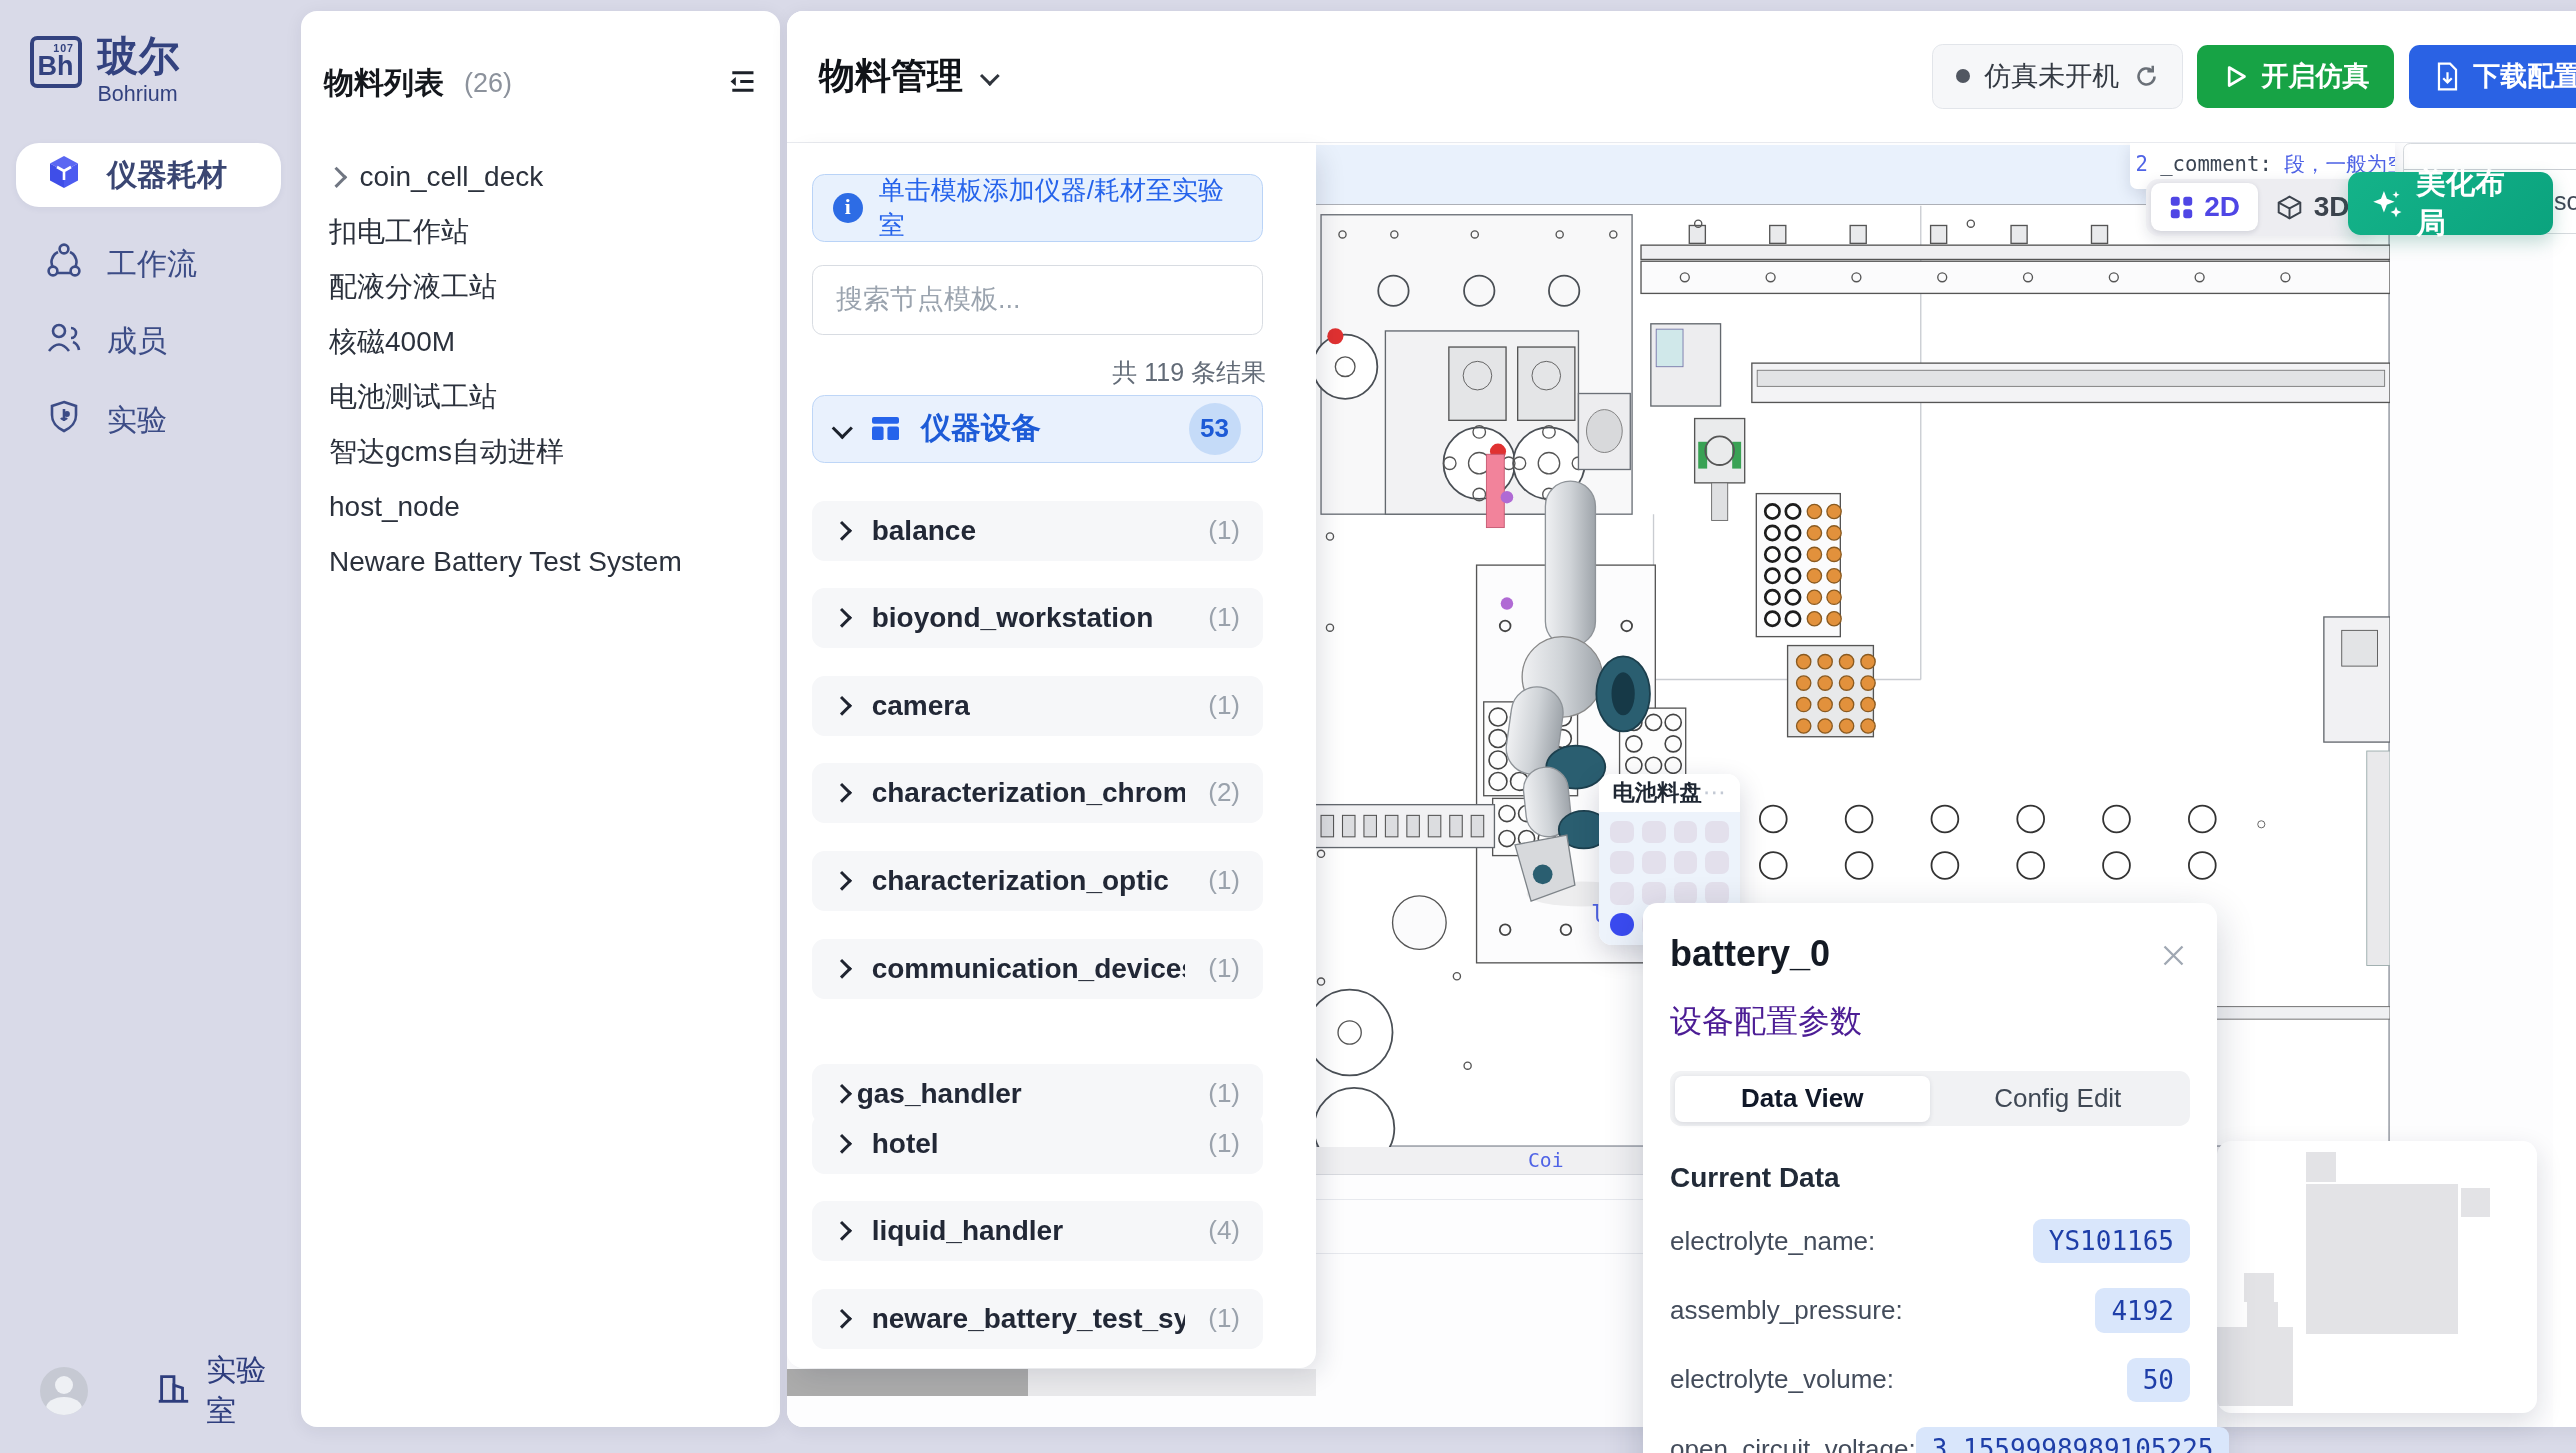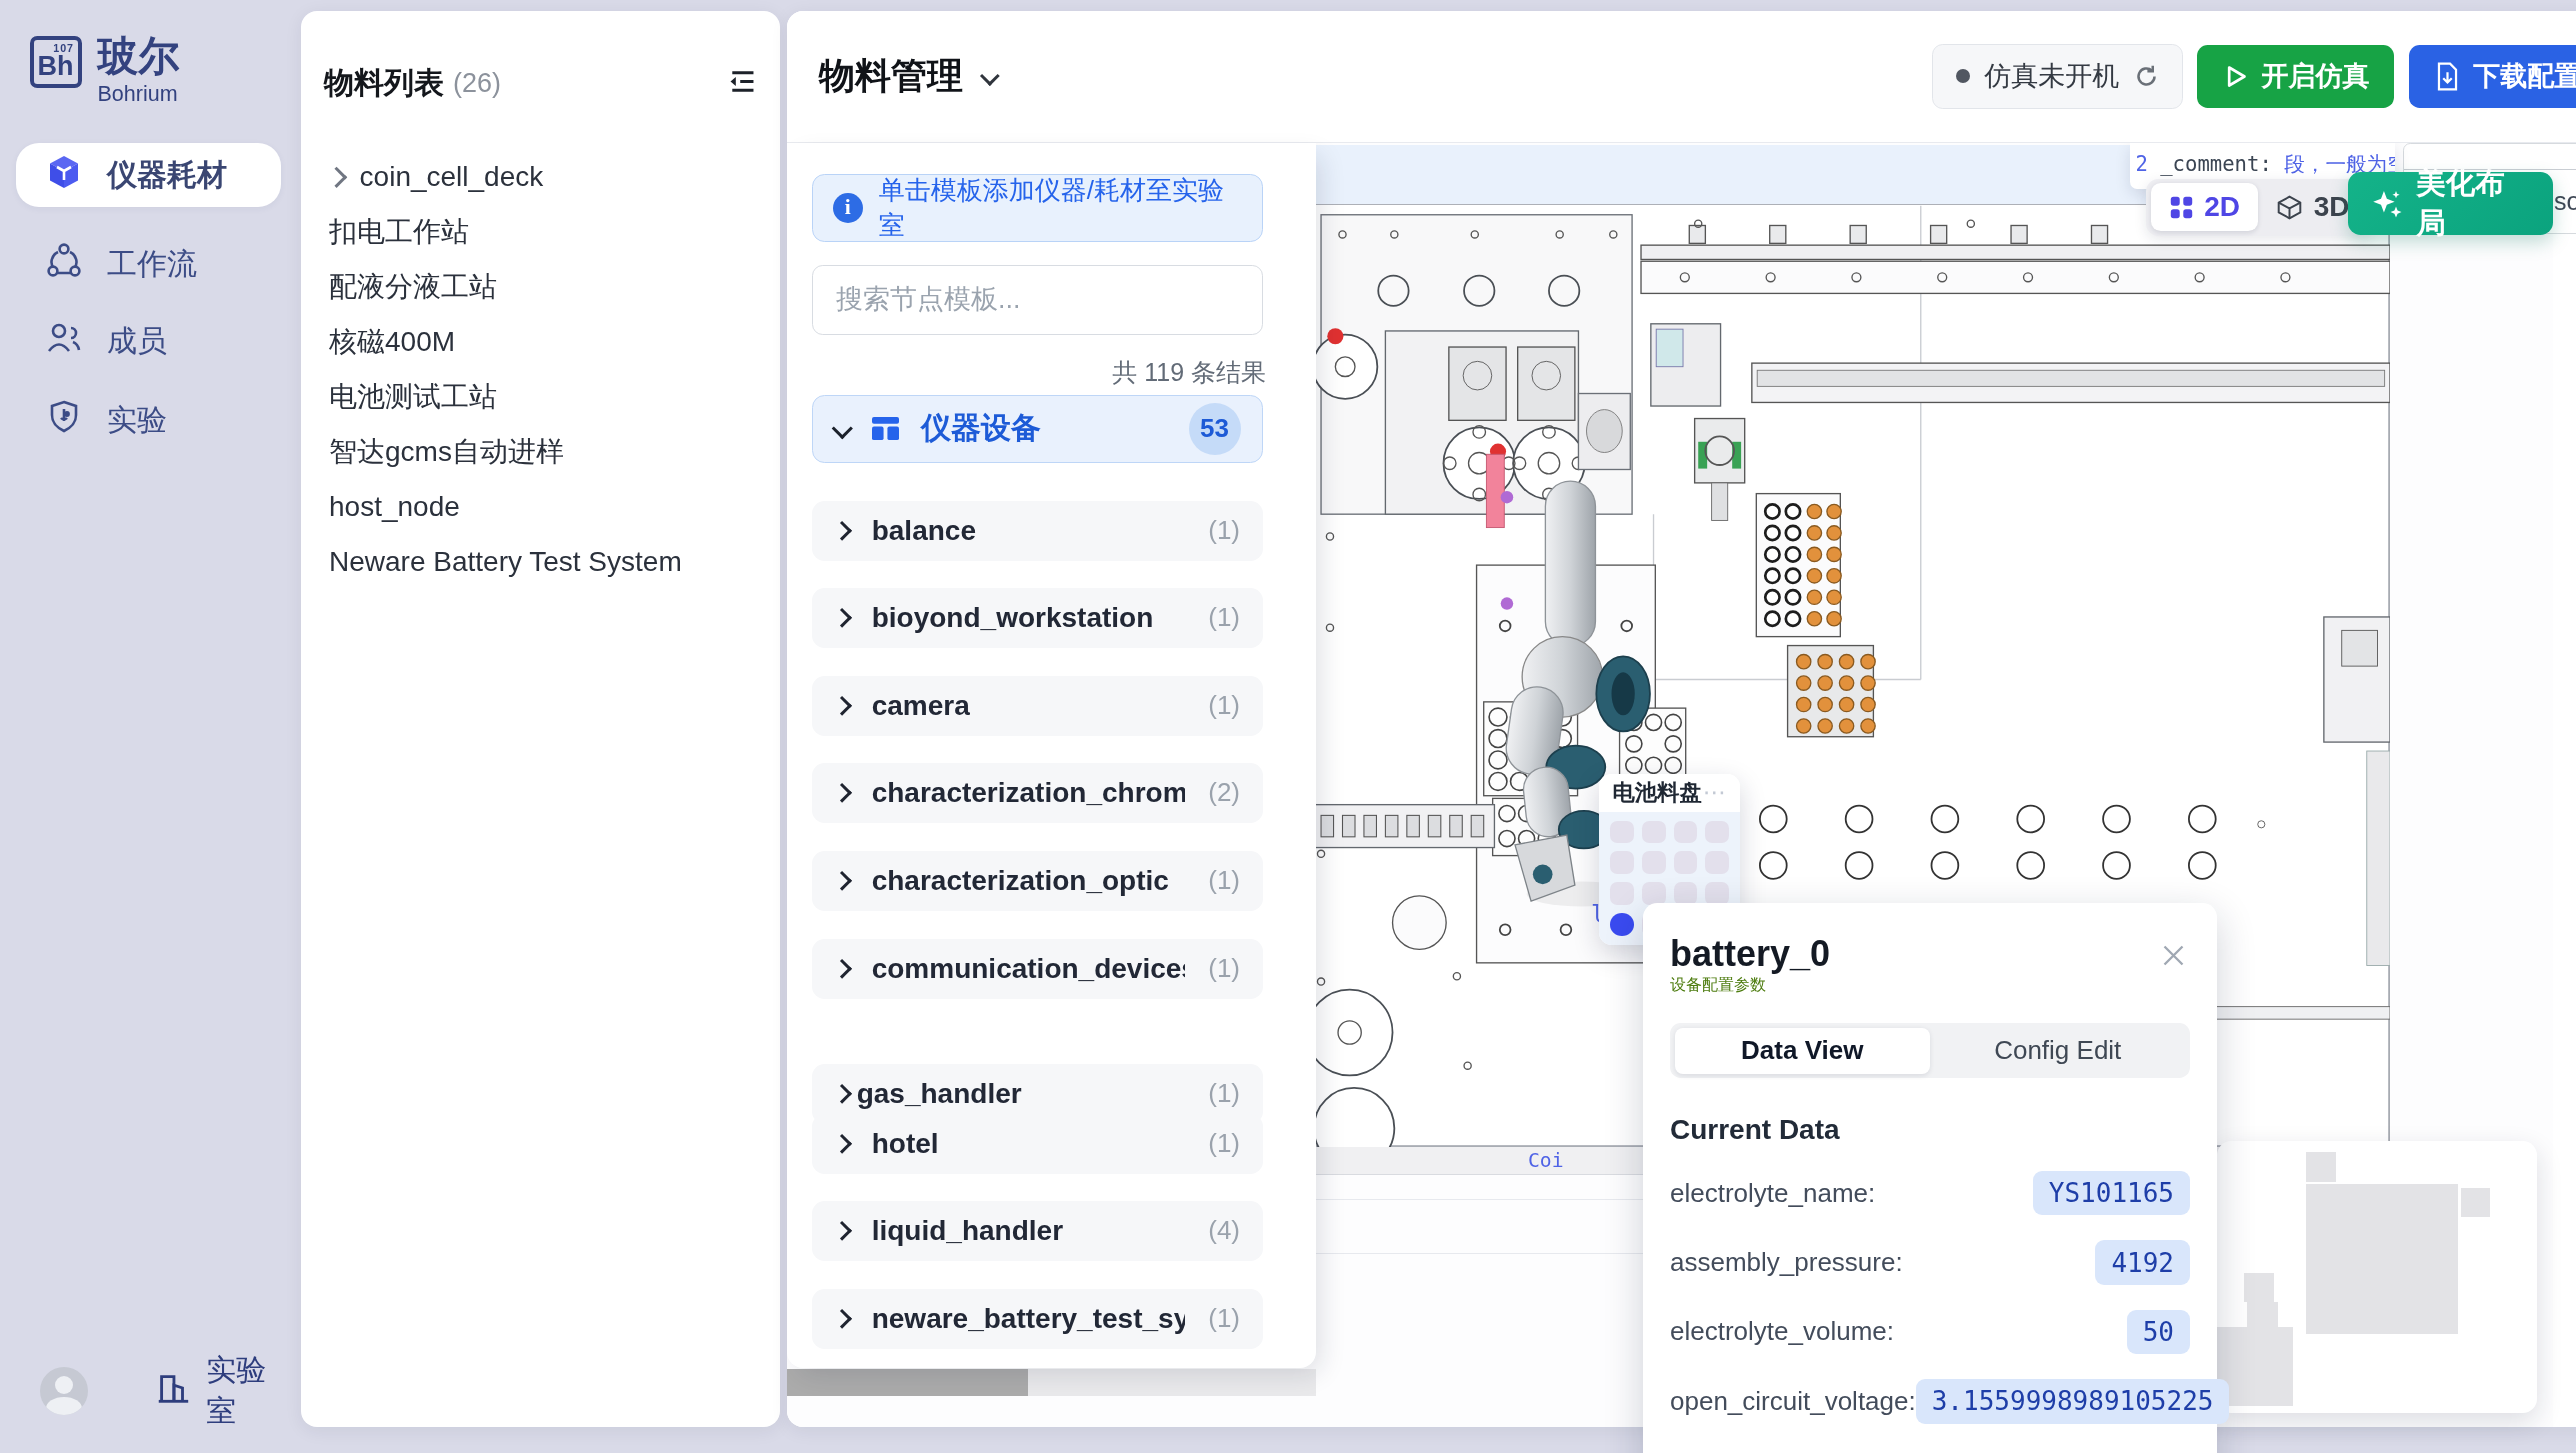--- a/index.html
+++ b/index.html
@@ -26,21 +26,21 @@
   .avatar::after{content:"";position:absolute;left:6.3px;top:30px;width:36px;height:23px;border-radius:50% 50% 0 0;background:#eef0f4;}
   .lab-row{display:flex;align-items:center;gap:14.3px;margin-left:39px;color:#2e3d7d;font-size:30px;cursor:pointer;}
 
   
   .card{background:#fff;border-radius:16px;box-shadow:0 3.6px 18px rgba(20,28,60,.07);}
 
   
   .materials{position:absolute;left:301px;top:10.7px;width:479px;height:1416px;}
   .mat-head{display:flex;align-items:center;padding:52px 23px 0 23px;}
   .mat-title{font-size:30px;font-weight:bold;color:#14171c;}
-  .mat-count{font-size:27px;color:#8c929c;margin-left:9px;}
+  .mat-count{font-size:27px;color:#8c929c;margin-left:20px;}
   .mat-collapse{margin-left:auto;cursor:pointer;}
   .mat-list{margin-top:46px;}
   .mat-item{height:55px;display:flex;align-items:center;padding-left:28px;font-size:28px;color:#2b313c;cursor:pointer;}
   .mat-item .chev{margin-right:16px;}
   .chev{display:inline-block;width:11.6px;height:11.6px;border-right:3.6px solid #59606b;border-bottom:3.6px solid #59606b;transform:rotate(-45deg);}
   .chev.down{transform:rotate(45deg);}
 
   
   .main-card{position:absolute;left:787px;top:10.7px;width:2063px;height:1416px;border-radius:16px;background:#fff;overflow:hidden;box-shadow:0 3.6px 18px rgba(20,28,60,.07);}
   .toolbar{position:absolute;left:0;top:0;width:100%;height:132px;border-bottom:1.8px solid #e8eaef;background:#fff;display:flex;align-items:center;box-sizing:border-box;padding:0 32px;z-index:7;}
@@ -113,21 +113,21 @@
   .tray-dots{color:#c3c9d4;font-size:23px;letter-spacing:1.8px;cursor:pointer;line-height:9px;}
   .tray-body{height:133px;background:#edf3fb;padding:9px 10.7px;box-sizing:border-box;
              display:grid;grid-template-columns:repeat(4,1fr);gap:8px;}
   .cell{border-radius:7.2px;background:#e3e0ec;cursor:pointer;}
   .cell.sel{background:#3a4bf0;border-radius:50%;}
 
   
   .battery{position:absolute;left:1643px;top:903px;width:574px;height:590px;background:#fff;border-radius:14.3px;
            box-shadow:0 12.5px 39px rgba(20,28,60,.20);z-index:30;box-sizing:border-box;padding:30px 27px;}
   .bat-title{font-size:36px;font-weight:bold;color:#141a24;}
-  .bat-sub{font-size:16px;color:#4d7c0f;margin-top:0;}
+  .bat-sub{font-size:32px;color:#4c1d95;margin-top:25px;}
   .bat-close{position:absolute;right:30px;top:39px;cursor:pointer;}
   .tabs{margin-top:27px;height:55px;background:#f1f2f4;border-radius:10.7px;display:flex;align-items:center;padding:4.5px;box-sizing:border-box;}
   .tab{flex:1;height:46px;display:flex;align-items:center;justify-content:center;font-size:26px;color:#3f4854;cursor:pointer;border-radius:8px;}
   .tab.active{background:#fff;color:#101828;font-weight:600;box-shadow:0 1.8px 5.4px rgba(20,28,60,.10);}
   .bat-section{font-size:28px;font-weight:600;color:#222b38;margin-top:36px;}
   .bat-row{display:flex;align-items:center;margin-top:25px;min-height:43px;}
   .bat-key{font-size:26px;color:#434c5b;}
   .bat-val{margin-left:auto;background:#d9e6fb;color:#1e3ea8;font-size:26px;border-radius:9px;
            padding:7.2px 16px;font-family:"DejaVu Sans Mono",monospace;white-space:nowrap;}
 

